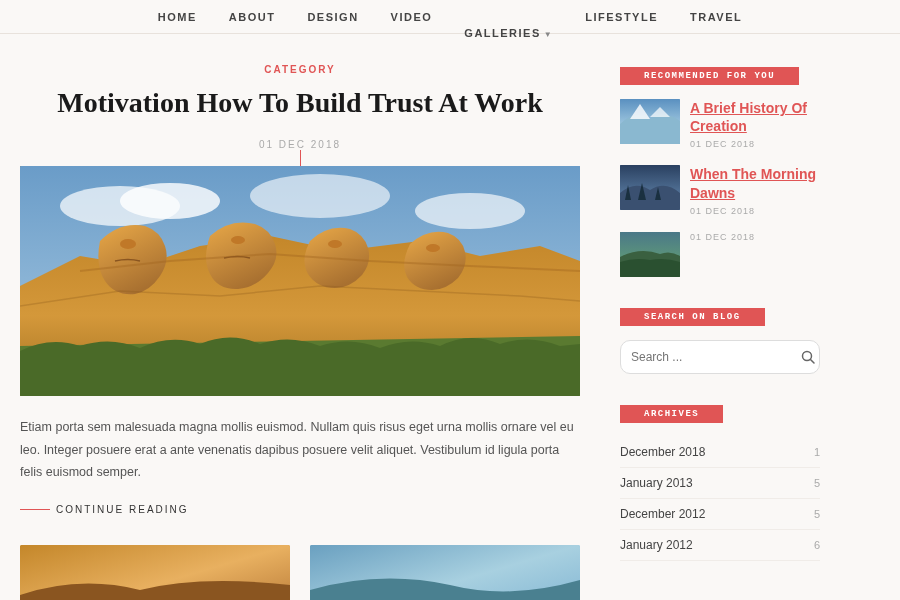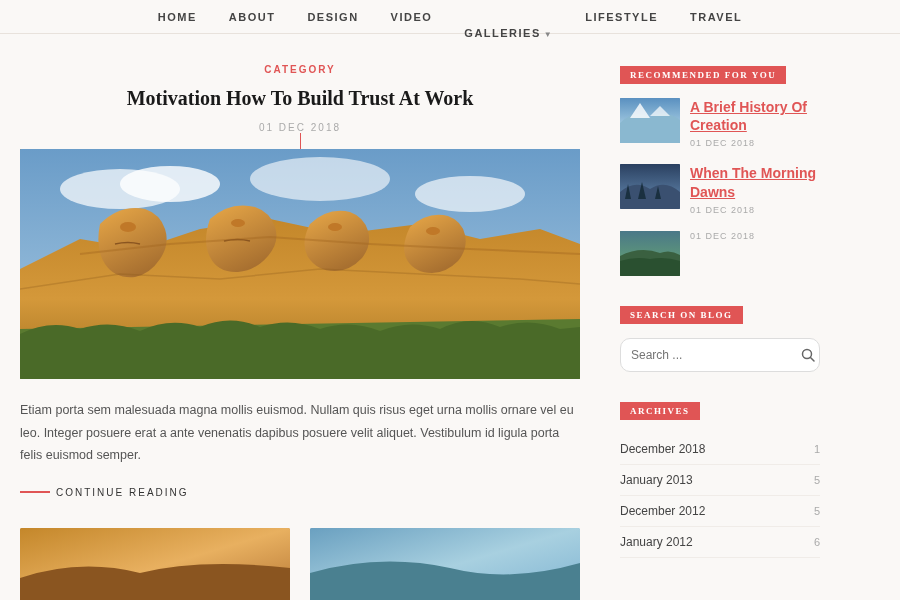--- a/index.html
+++ b/index.html
@@ -63,26 +63,26 @@
       font-size: 10px;
       font-weight: 700;
       letter-spacing: 2px;
       text-transform: uppercase;
       color: #e05555;
       text-align: center;
       margin-bottom: 10px;
     }
 
     .article-title {
-      font-size: 20px;
+      font-size: 28px;
       font-weight: 700;
       text-align: center;
       color: #1a1a1a;
       line-height: 1.3;
-      margin-bottom: 11px;
+      margin-bottom: 18px;
       font-family: Georgia, serif;
     }
 
     .article-date {
       font-family: Arial, sans-serif;
       font-size: 10px;
       letter-spacing: 2px;
       text-transform: uppercase;
       color: #aaa;
       text-align: center;
@@ -179,26 +179,26 @@
     }
 
     .sidebar-section {
       margin-bottom: 28px;
     }
 
     .sidebar-section-title {
       display: inline-block;
       background: #e05555;
       color: #fff;
-      font-family: Liberation Serif, serif;
+      font-family: Liberation Mono, monospace;
       font-size: 9px;
       font-weight: 700;
       letter-spacing: 1.5px;
       text-transform: uppercase;
-      padding: 4px 10px;
+      padding: 4px 24px;
       margin-bottom: 14px;
     }
 
     .recommended-item {
       display: flex;
       gap: 10px;
       margin-bottom: 16px;
       align-items: flex-start;
     }
     .rec-thumb {

